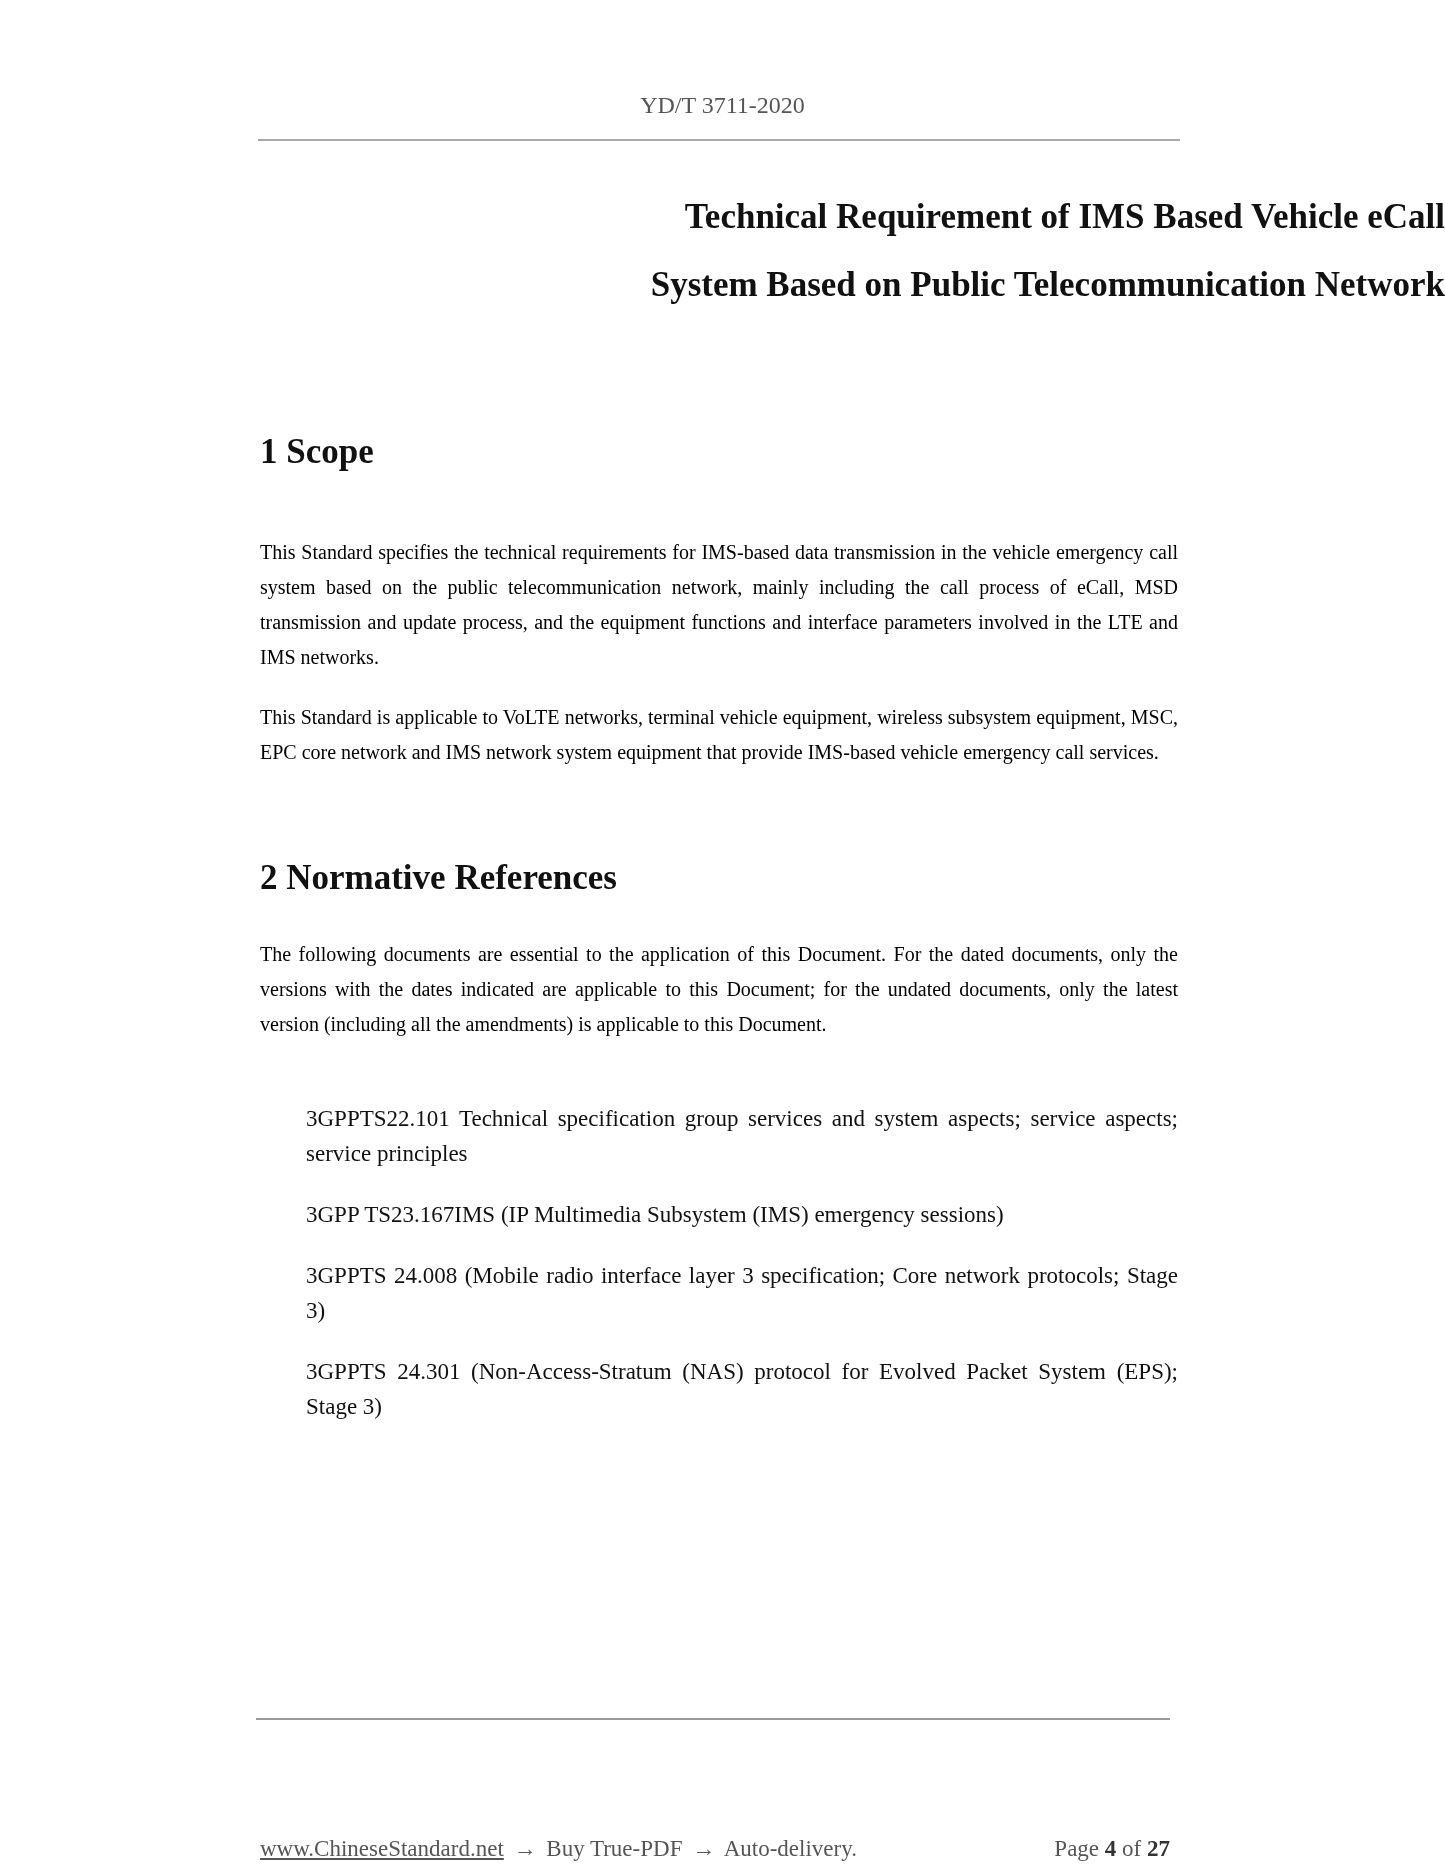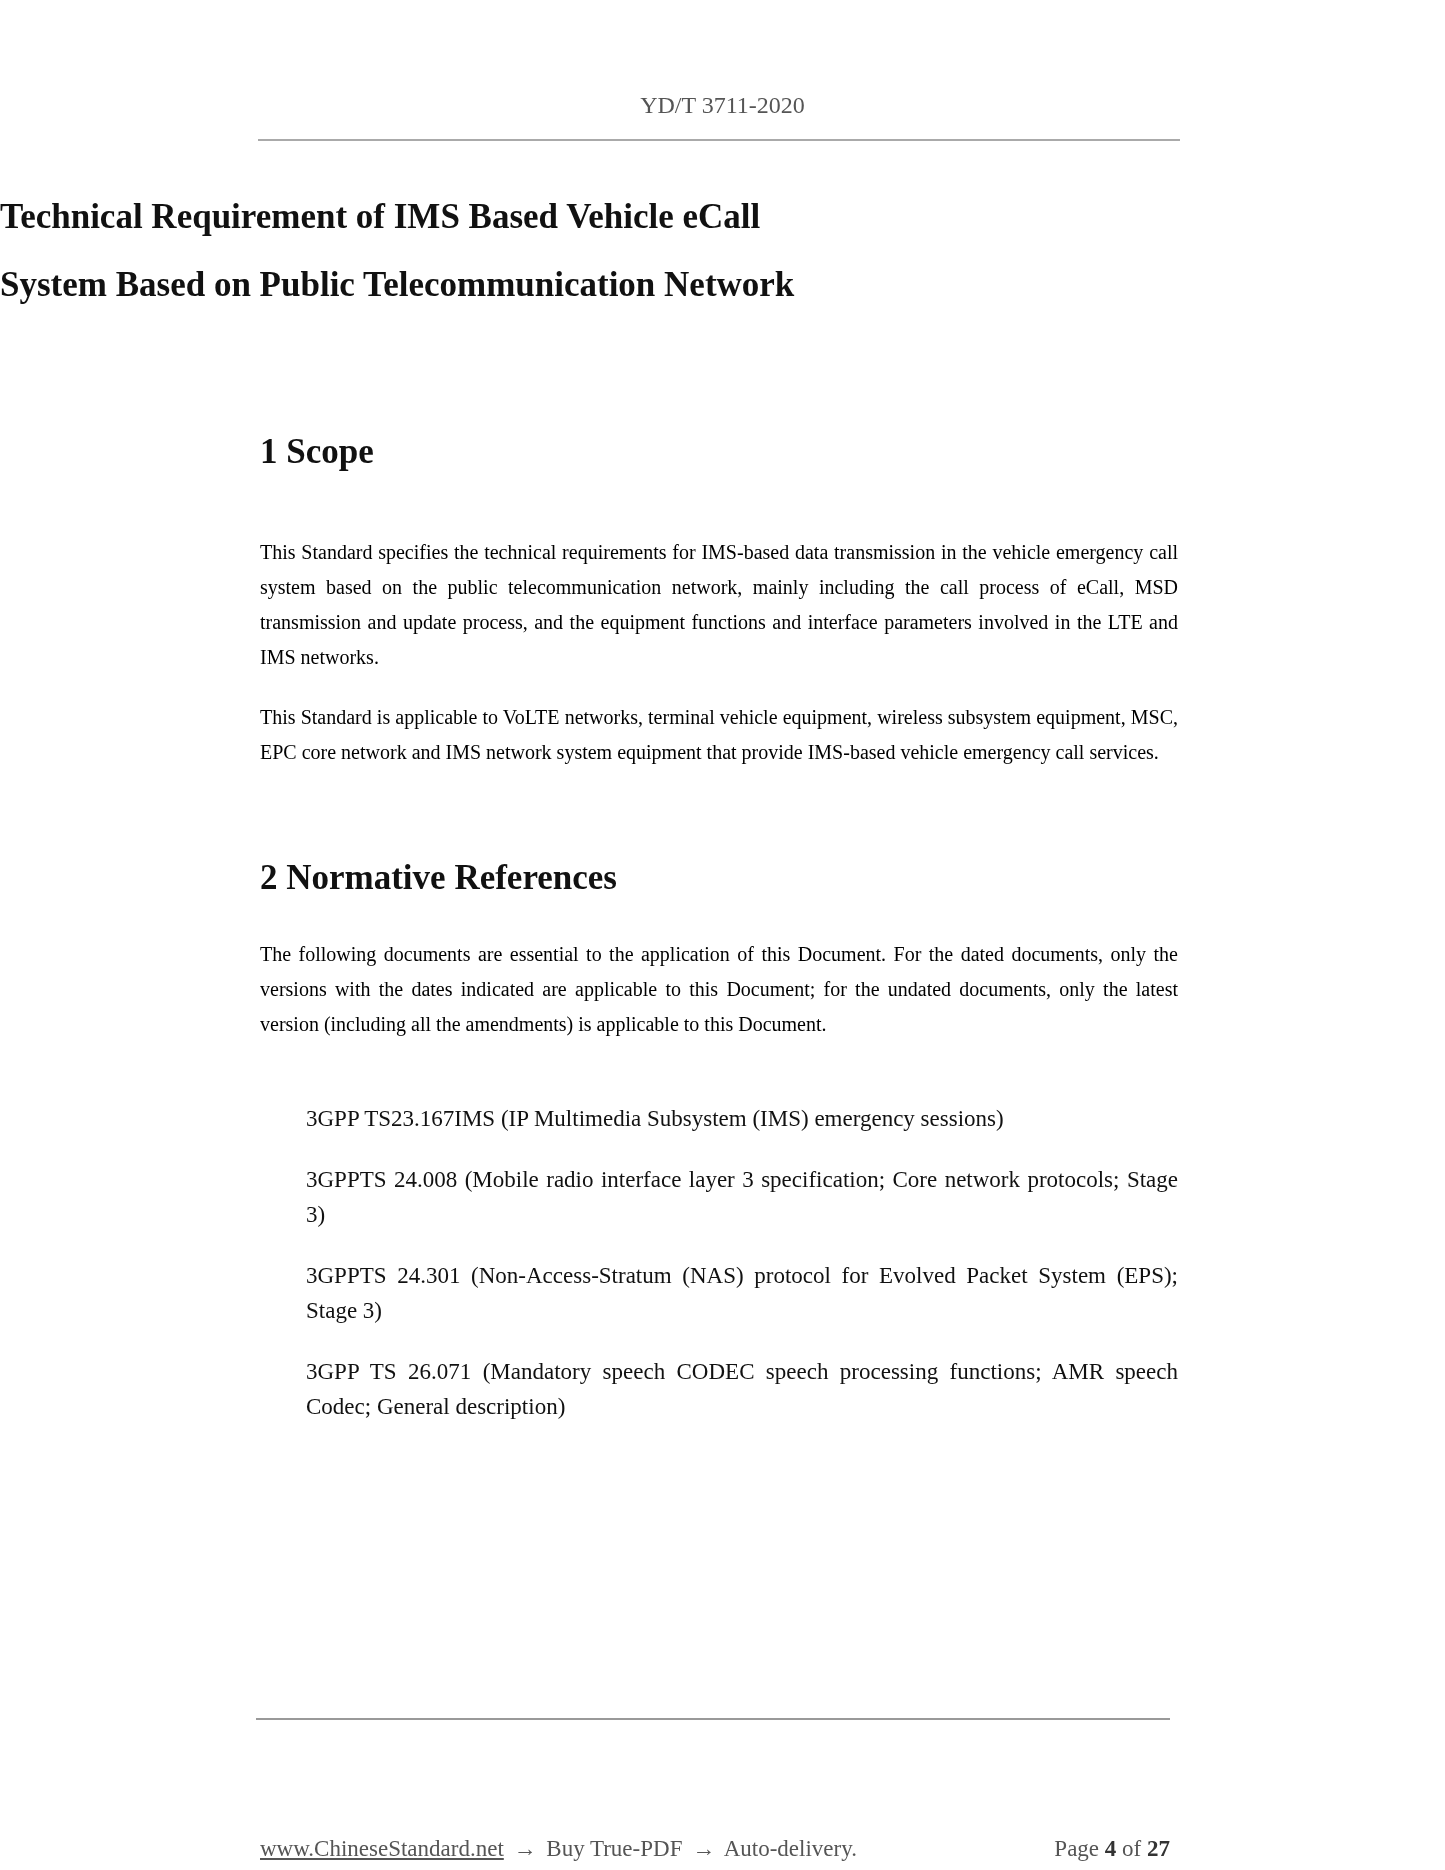--- a/index.html
+++ b/index.html
@@ -9,21 +9,21 @@
     }
     .page-header {
       position: absolute; left: 0; top: 92px; width: 1445px; text-align: center;
       font-size: 24px; color: #555;
     }
     .header-rule {
       position: absolute; left: 258px; top: 139px; width: 922px; height: 0;
       border-top: 2px solid #aaa;
     }
     .title {
-      position: absolute; left: 0; width: 1445px; text-align: left;
+      position: absolute; left: 0; width: 1445px; text-align: right;
       font-weight: bold; font-size: 35px; color: #111;
     }
     .t1 { top: 197px; }
     .t2 { top: 265px; }
     .section-heading {
       position: absolute; left: 260px; font-weight: bold; font-size: 35px; color: #111;
     }
     .h1 { top: 432px; }
     .h2 { top: 858px; }
     .para {
@@ -62,24 +62,24 @@
 <div class="title t2">System Based on Public Telecommunication Network</div>
 
 <div class="section-heading h1">1 Scope</div>
 <div class="para p1">This Standard specifies the technical requirements for IMS-based data transmission in the vehicle emergency call system based on the public telecommunication network, mainly including the call process of eCall, MSD transmission and update process, and the equipment functions and interface parameters involved in the LTE and IMS networks.</div>
 <div class="para p2">This Standard is applicable to VoLTE networks, terminal vehicle equipment, wireless subsystem equipment, MSC, EPC core network and IMS network system equipment that provide IMS-based vehicle emergency call services.</div>
 
 <div class="section-heading h2">2 Normative References</div>
 <div class="para p3">The following documents are essential to the application of this Document. For the dated documents, only the versions with the dates indicated are applicable to this Document; for the undated documents, only the latest version (including all the amendments) is applicable to this Document.</div>
 
 <ul class="ref-list">
+  <li class="ref-item">3GPPTS22.101 Technical specification group services and system aspects; service aspects; service principles</li>
   <li class="ref-item">3GPP TS23.167IMS (IP Multimedia Subsystem (IMS) emergency sessions)</li>
   <li class="ref-item">3GPPTS 24.008 (Mobile radio interface layer 3 specification; Core network protocols; Stage 3)</li>
   <li class="ref-item">3GPPTS 24.301 (Non-Access-Stratum (NAS) protocol for Evolved Packet System (EPS); Stage 3)</li>
-  <li class="ref-item">3GPP TS 26.071 (Mandatory speech CODEC speech processing functions; AMR speech Codec; General description)</li>
 </ul>
 
 <div class="footer-rule"></div>
 <div class="footer">
   <div class="footer-left">
     <a class="footer-link">www.ChineseStandard.net</a>
     <span class="arrow">→</span>
     <span>Buy True-PDF</span>
     <span class="arrow">→</span>
     <span>Auto-delivery.</span>

